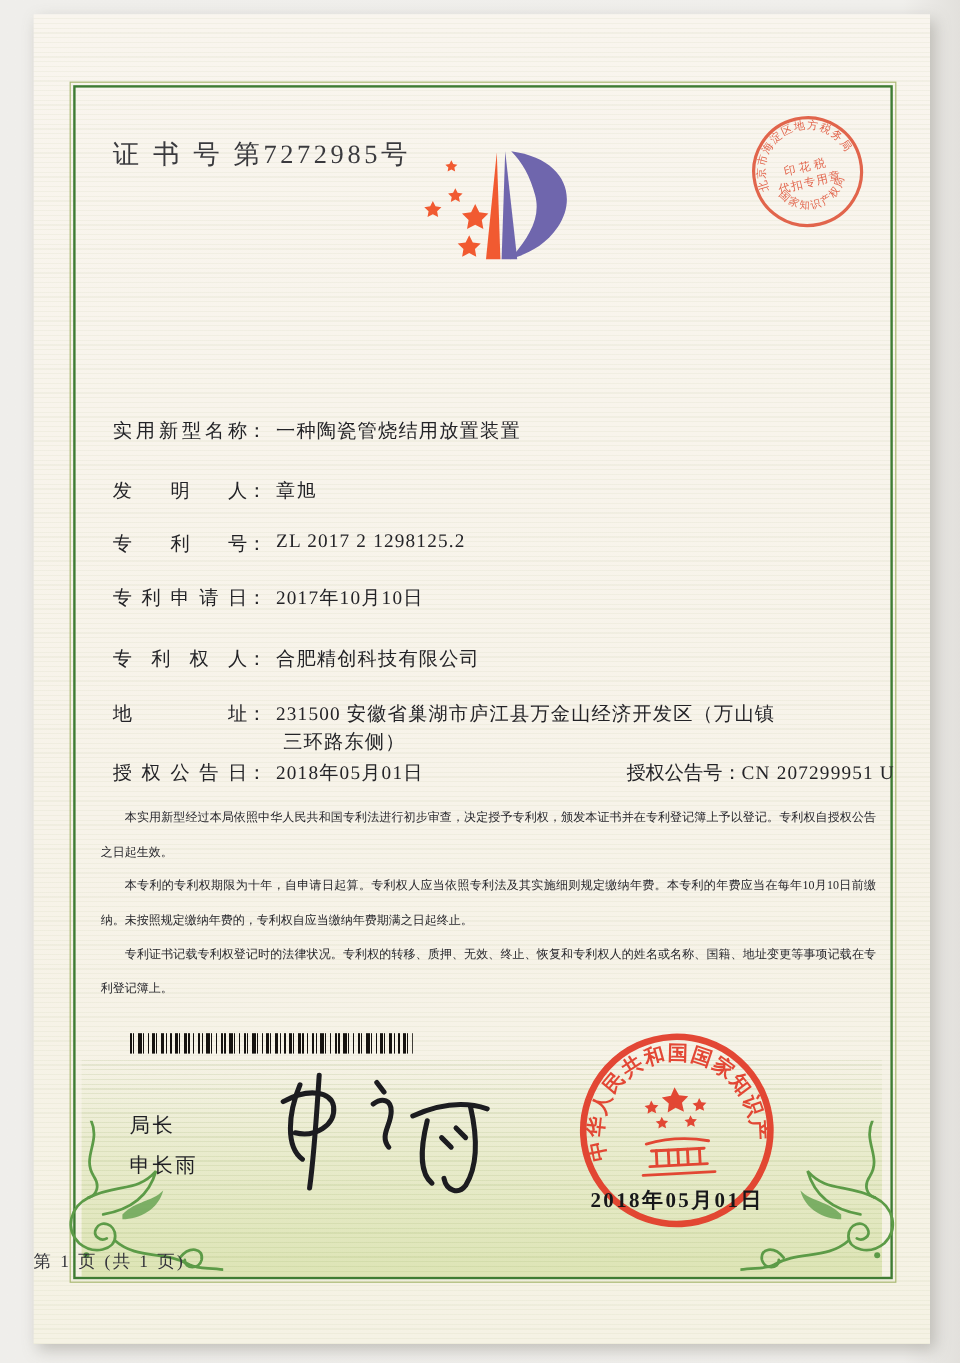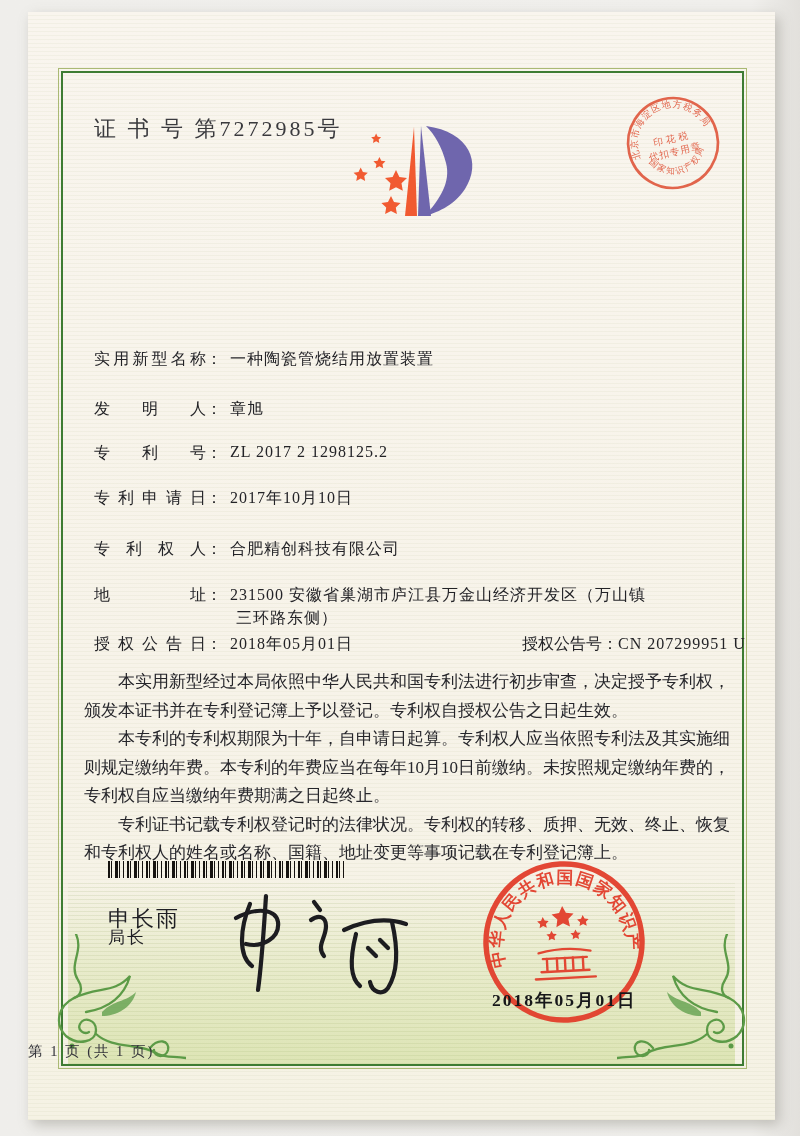--- a/index.html
+++ b/index.html
@@ -43,30 +43,30 @@
   }
   .fields{position:absolute;left:66px;top:0;width:640px;font-size:16px;color:#232327;}
   .frow{position:absolute;left:0;white-space:nowrap;}
   .flabel{display:inline-block;width:112px;text-align:justify;text-align-last:justify;vertical-align:top;}
   .fcolon{display:inline-block;vertical-align:top;}
   .fvalue{display:inline-block;padding-left:8px;vertical-align:top;letter-spacing:1px;}
   .addr2{position:absolute;left:142px;top:596px;letter-spacing:1px;}
   .gazette{position:absolute;left:428px;top:622px;white-space:nowrap;}
   .paragraphs{
     position:absolute;left:56px;top:656px;width:646px;
-    font-size:17px;line-height:28.5px;color:#26262b;text-align:justify;
+    font-size:10px;line-height:28.5px;color:#26262b;text-align:justify;
   }
   .paragraphs p{margin:0;text-indent:2em;}
   .barcode{
     position:absolute;left:80px;top:849px;width:236px;height:17px;
     background:
       repeating-linear-gradient(90deg,#15120f 0 2px,rgba(0,0,0,0) 2px 3px,#15120f 3px 4px,rgba(0,0,0,0) 4px 7px,#15120f 7px 10px,rgba(0,0,0,0) 10px 11px,#15120f 11px 12px,rgba(0,0,0,0) 12px 15px,#15120f 15px 16px,rgba(0,0,0,0) 16px 19px);
   }
   .official-title{position:absolute;left:80px;top:914px;font-size:17px;color:#1f1f24;letter-spacing:2px;}
-  .official-name{position:absolute;left:80px;top:892px;font-size:22px;color:#1f1f24;letter-spacing:2px;}
+  .official-name{position:absolute;left:80px;top:948px;font-size:17px;color:#1f1f24;letter-spacing:2px;}
   .signature{position:absolute;left:188px;top:874px;width:215px;height:115px;}
   .seal{position:absolute;left:452px;top:846px;width:168px;height:168px;transform:rotate(-3deg);opacity:.93;}
   .seal-date{
     position:absolute;left:464px;top:976px;font-size:17.5px;font-weight:700;
     letter-spacing:2px;color:#17171a;
   }
   .footer{
     position:absolute;left:0;top:1030px;width:100%;
     font-size:14.5px;color:#33333a;letter-spacing:2px;
   }

